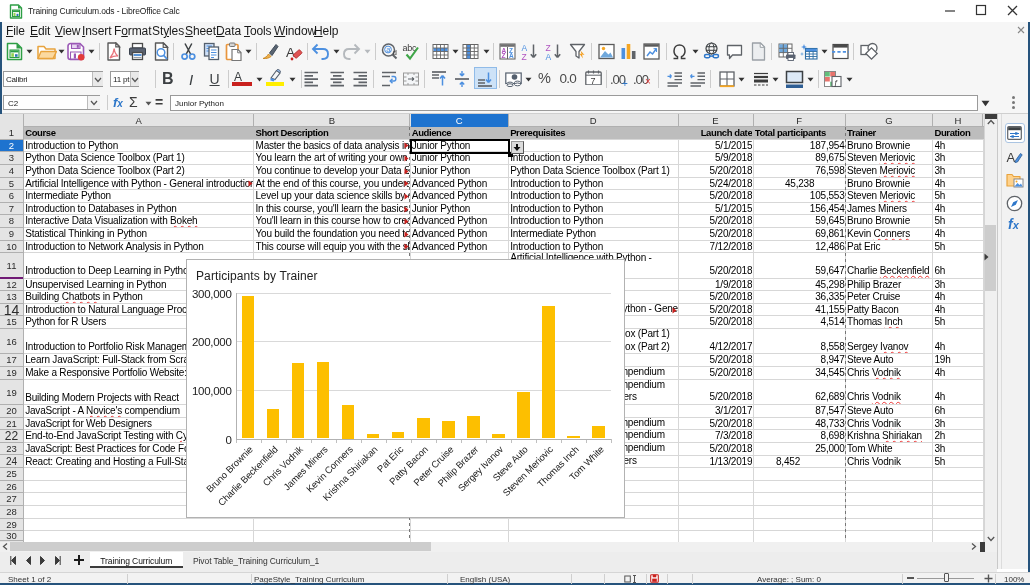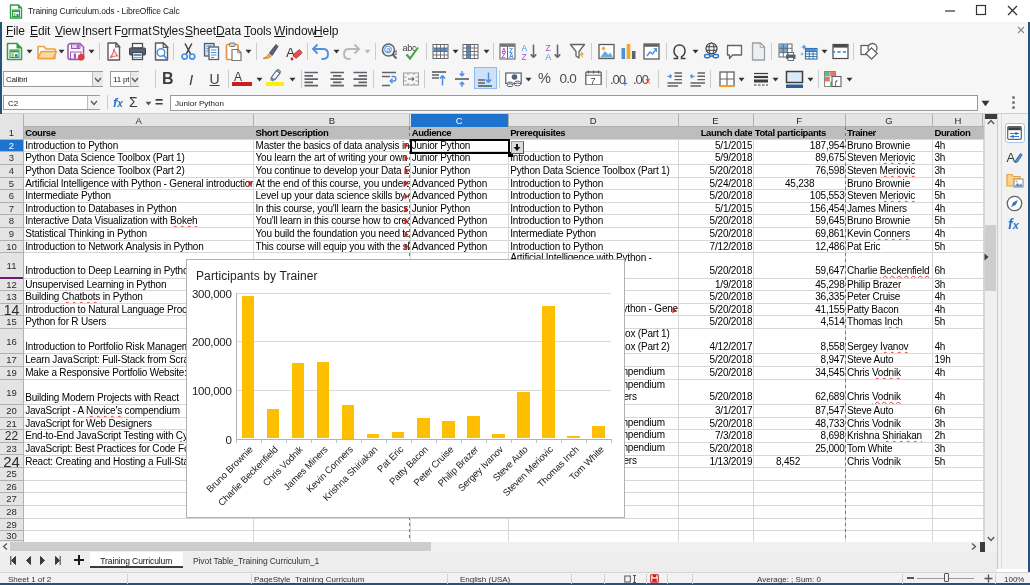--- a/index.html
+++ b/index.html
@@ -459,21 +459,21 @@
 <div class="a" style="left:0;top:303.86px;width:23px;height:12.63px;background:transparent;border-bottom:1px solid #b0b0b0;box-sizing:border-box;text-align:center;font-size:14px;color:#2b2b2b;line-height:12.63px;">14</div>
 <div class="a" style="left:0;top:316.49px;width:23px;height:12.63px;background:transparent;border-bottom:1px solid #b0b0b0;box-sizing:border-box;text-align:center;font-size:9.5px;color:#2b2b2b;line-height:12.63px;">15</div>
 <div class="a" style="left:0;top:329.12px;width:23px;height:25.30px;background:transparent;border-bottom:1px solid #b0b0b0;box-sizing:border-box;text-align:center;font-size:9.5px;color:#2b2b2b;line-height:25.30px;">16</div>
 <div class="a" style="left:0;top:354.42px;width:23px;height:12.63px;background:transparent;border-bottom:1px solid #b0b0b0;box-sizing:border-box;text-align:center;font-size:9.5px;color:#2b2b2b;line-height:12.63px;">17</div>
 <div class="a" style="left:0;top:367.05px;width:23px;height:12.63px;background:transparent;border-bottom:1px solid #b0b0b0;box-sizing:border-box;text-align:center;font-size:9.5px;color:#2b2b2b;line-height:12.63px;">19</div>
 <div class="a" style="left:0;top:379.68px;width:23px;height:25.30px;background:transparent;border-bottom:1px solid #b0b0b0;box-sizing:border-box;text-align:center;font-size:9.5px;color:#2b2b2b;line-height:25.30px;">19</div>
 <div class="a" style="left:0;top:404.98px;width:23px;height:12.63px;background:transparent;border-bottom:1px solid #b0b0b0;box-sizing:border-box;text-align:center;font-size:9.5px;color:#2b2b2b;line-height:12.63px;">20</div>
 <div class="a" style="left:0;top:417.61px;width:23px;height:12.63px;background:transparent;border-bottom:1px solid #b0b0b0;box-sizing:border-box;text-align:center;font-size:9.5px;color:#2b2b2b;line-height:12.63px;">21</div>
 <div class="a" style="left:0;top:430.24px;width:23px;height:12.63px;background:transparent;border-bottom:1px solid #b0b0b0;box-sizing:border-box;text-align:center;font-size:12px;color:#2b2b2b;line-height:12.63px;">22</div>
 <div class="a" style="left:0;top:442.87px;width:23px;height:12.63px;background:transparent;border-bottom:1px solid #b0b0b0;box-sizing:border-box;text-align:center;font-size:9.5px;color:#2b2b2b;line-height:12.63px;">23</div>
-<div class="a" style="left:0;top:455.50px;width:23px;height:12.63px;background:transparent;border-bottom:1px solid #b0b0b0;box-sizing:border-box;text-align:center;font-size:15px;color:#2b2b2b;line-height:12.63px;">24</div>
+<div class="a" style="left:0;top:455.50px;width:23px;height:12.63px;background:transparent;border-bottom:1px solid #b0b0b0;box-sizing:border-box;text-align:center;font-size:10px;color:#2b2b2b;line-height:12.63px;">24</div>
 <div class="a" style="left:0;top:468.13px;width:23px;height:12.63px;background:transparent;border-bottom:1px solid #b0b0b0;box-sizing:border-box;text-align:center;font-size:9.5px;color:#2b2b2b;line-height:12.63px;">25</div>
 <div class="a" style="left:0;top:480.76px;width:23px;height:12.63px;background:transparent;border-bottom:1px solid #b0b0b0;box-sizing:border-box;text-align:center;font-size:9.5px;color:#2b2b2b;line-height:12.63px;">26</div>
 <div class="a" style="left:0;top:493.39px;width:23px;height:12.63px;background:transparent;border-bottom:1px solid #b0b0b0;box-sizing:border-box;text-align:center;font-size:9.5px;color:#2b2b2b;line-height:12.63px;">27</div>
 <div class="a" style="left:0;top:506.02px;width:23px;height:12.63px;background:transparent;border-bottom:1px solid #b0b0b0;box-sizing:border-box;text-align:center;font-size:9.5px;color:#2b2b2b;line-height:12.63px;">28</div>
 <div class="a" style="left:0;top:518.65px;width:23px;height:12.63px;background:transparent;border-bottom:1px solid #b0b0b0;box-sizing:border-box;text-align:center;font-size:9.5px;color:#2b2b2b;line-height:12.63px;">29</div>
 <div class="a" style="left:0;top:531.28px;width:23px;height:10.22px;background:transparent;border-bottom:1px solid #b0b0b0;box-sizing:border-box;text-align:center;font-size:9.5px;color:#2b2b2b;line-height:10.22px;">30</div>
 <div class="vline" style="left:253.30px;top:127px;height:414.5px;"></div>
 <div class="vline" style="left:409.50px;top:127px;height:414.5px;"></div>
 <div class="vline" style="left:508.00px;top:127px;height:414.5px;"></div>
 <div class="vline" style="left:677.50px;top:127px;height:414.5px;"></div>

